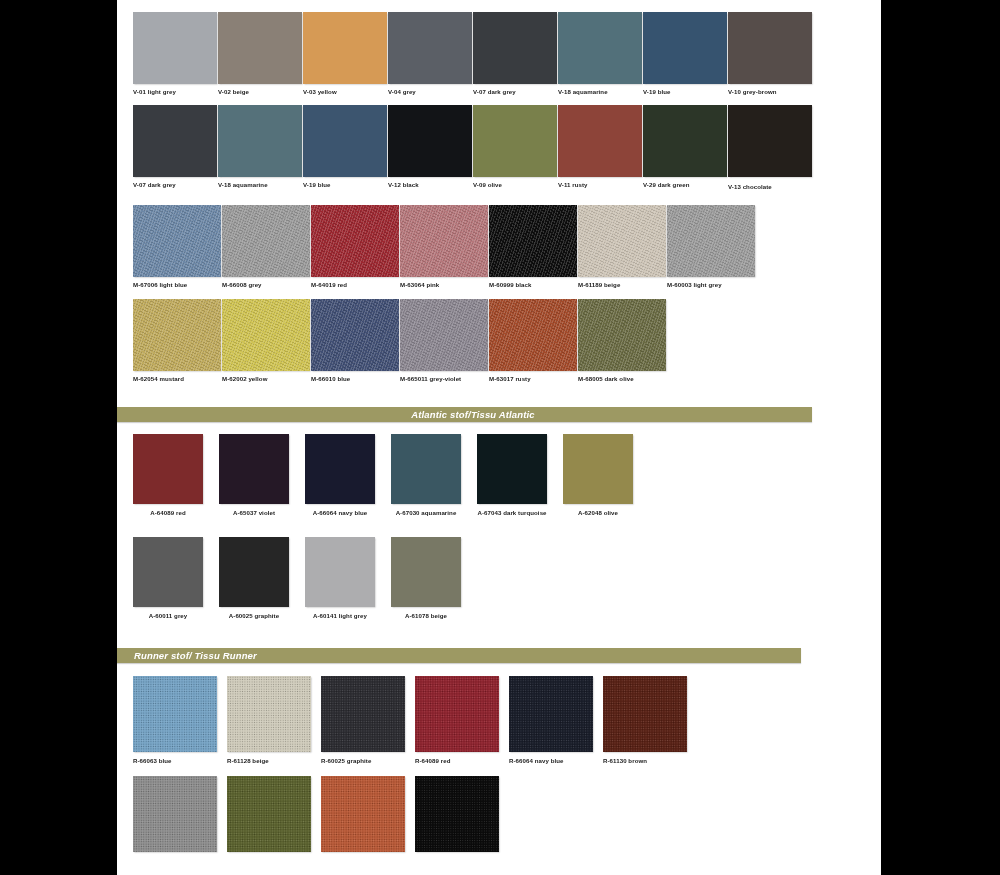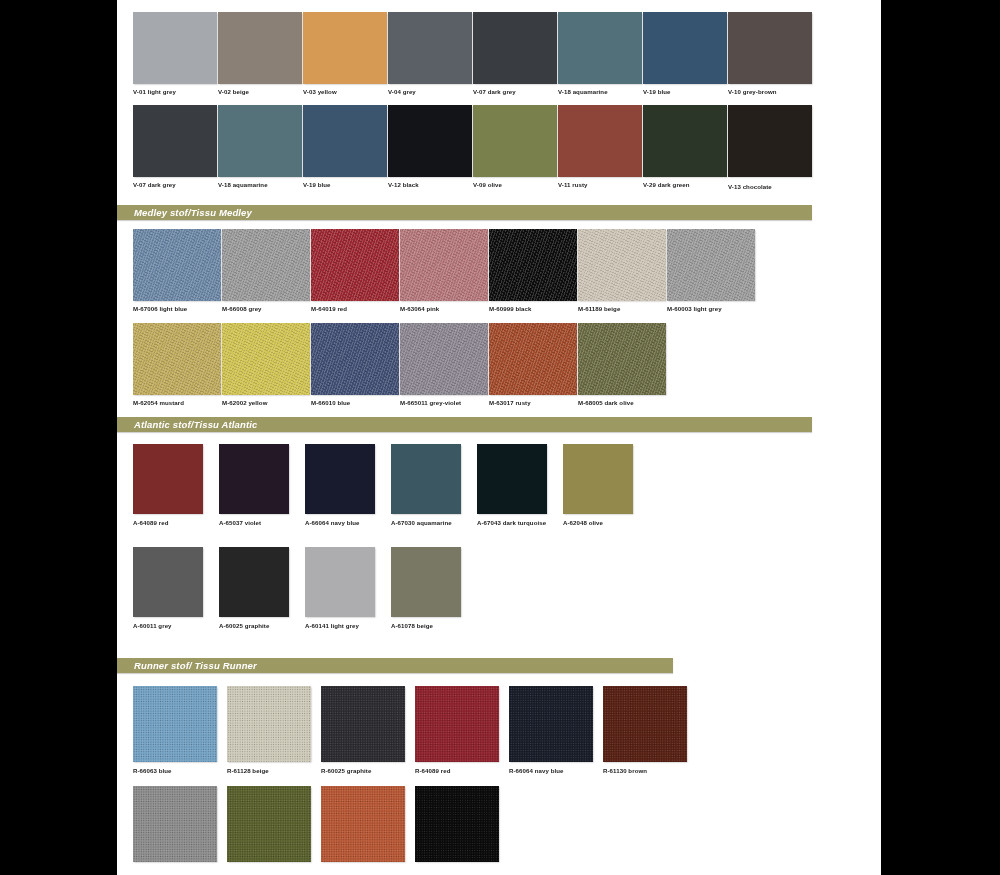--- a/index.html
+++ b/index.html
@@ -31,21 +31,21 @@
     font-weight: bold;
     font-size: 9.5px;
     letter-spacing: 0.15px;
     padding-left: 17px;
     box-sizing: border-box;
     box-shadow: 0 1px 1px rgba(0,0,0,0.18);
     overflow: hidden;
     white-space: nowrap;
   }
   .section-header.narrow { width: 695px; }
-  .section-header.wide { width: 556px; }
+  .section-header.wide { width: 684px; }
   .rows { padding-left: 16px; }
   .row {
     display: flex;
     align-items: flex-start;
   }
   .swatch-cell {
     position: relative;
     box-sizing: border-box;
   }
   .chip {
@@ -177,21 +177,20 @@
         </div>
         <div class="swatch-cell">
           <div class="chip" style="background:#241f1b;"></div>
           <div class="label" style="margin-top:5px;">V-13 chocolate</div>
         </div>
       </div>
     </div>
   </div>
 
   <div class="section medley" style="margin-top:14px;">
-    <div class="section-header narrow">Medley stof/Tissu Medley</div>
     <div class="rows" style="margin-top:9px;">
       <div class="row">
         <div class="swatch-cell">
           <div class="chip" style="background:#6c87a6;">
               <div class="tex"></div>
             </div>
           <div class="label">M-67006 light blue</div>
         </div>
         <div class="swatch-cell">
           <div class="chip" style="background:#9a9a9a;">
@@ -265,21 +264,21 @@
         <div class="swatch-cell">
           <div class="chip" style="background:#6a6b43;">
               <div class="tex"></div>
             </div>
           <div class="label">M-68005 dark olive</div>
         </div>
       </div>
     </div>
   </div>
 
-  <div class="section atlantic" style="margin-top:10px;">
+  <div class="section atlantic" style="margin-top:24px;text-align:center;">
     <div class="section-header narrow">Atlantic stof/Tissu Atlantic</div>
     <div class="rows" style="margin-top:12px;">
       <div class="row">
         <div class="swatch-cell">
           <div class="chip" style="background:#7d2a2b;"></div>
           <div class="label">A-64089 red</div>
         </div>
         <div class="swatch-cell">
           <div class="chip" style="background:#251826;"></div>
           <div class="label">A-65037 violet</div>

